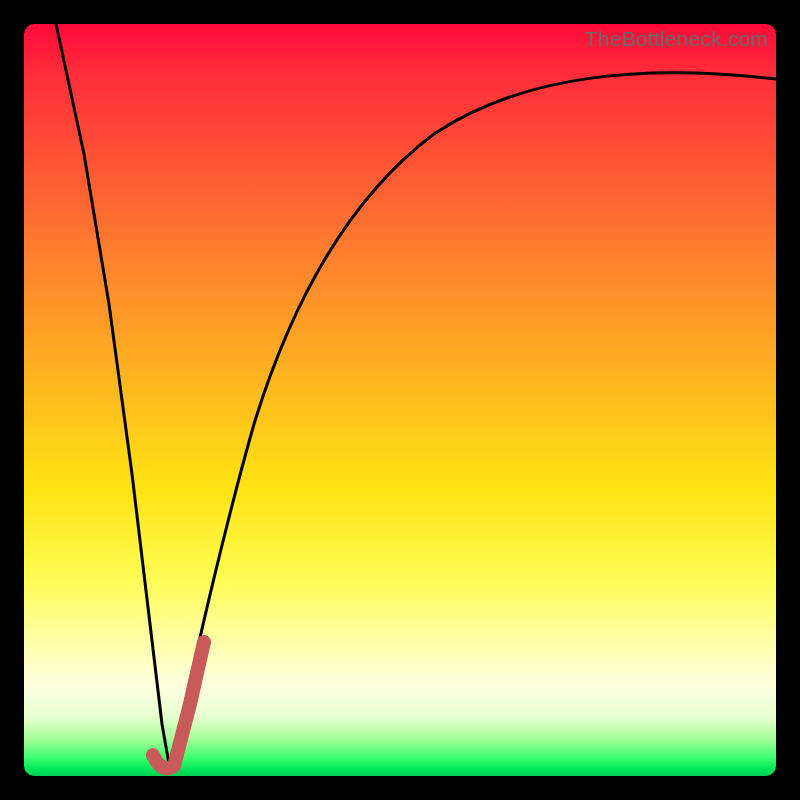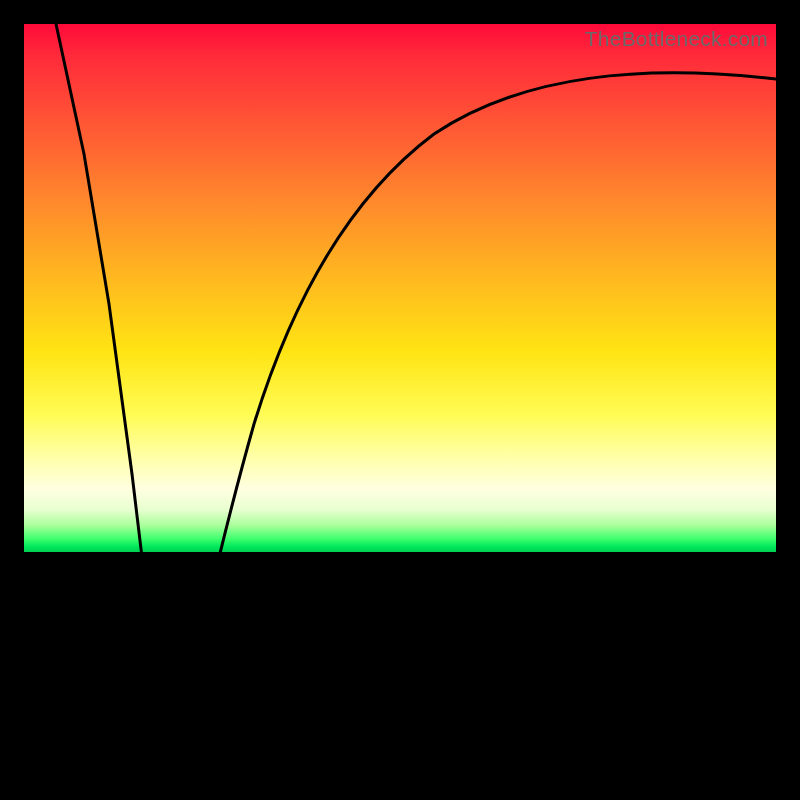--- a/index.html
+++ b/index.html
@@ -13,22 +13,23 @@
   .frame {
     position: absolute;
     inset: 0;
     background: #000;
   }
   .plot {
     position: absolute;
     left: 24px;
     top: 24px;
     width: 752px;
-    height: 528px;
+    height: 752px;
     overflow: hidden;
+    border-radius: 10px;
   }
   .gradient {
     position: absolute;
     inset: 0;
     
     background: linear-gradient(
       to bottom,
       #ff0a3a 0%,
       #ff2a3a 6%,
       #ff5a34 20%,

